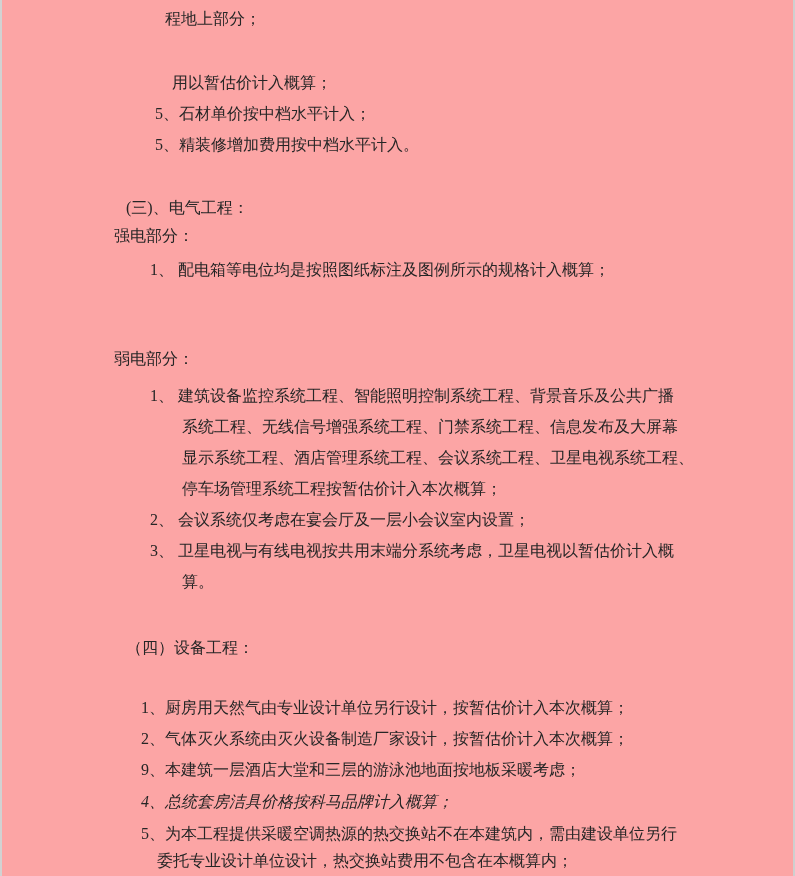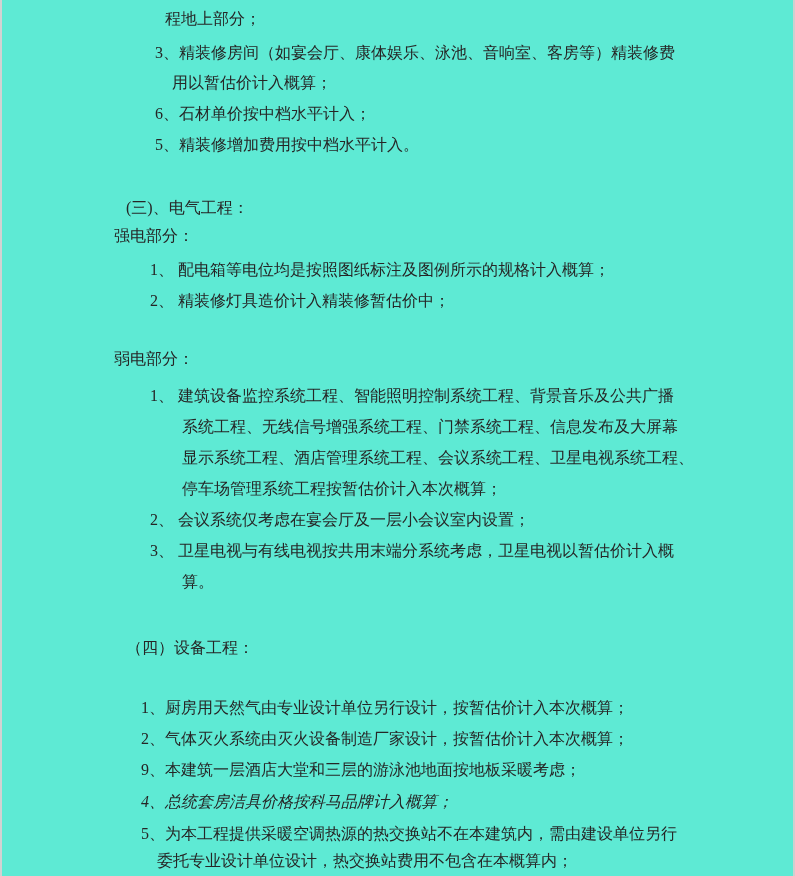--- a/index.html
+++ b/index.html
@@ -4,21 +4,21 @@
 <style>
   html, body {
     margin: 0;
     padding: 0;
     background: #ffffff;
   }
   .page {
     position: relative;
     width: 795px;
     height: 876px;
-    background: #5eead4;
+    background: #fca5a5;
     box-sizing: border-box;
     border-left: 2px solid #d2d2d2;
     border-right: 2px solid #cfcfcf;
     font-family: "Liberation Serif", "DejaVu Serif", serif;
     color: #262626;
     overflow: hidden;
   }
   .ln {
     position: absolute;
     font-size: 16px;
@@ -26,29 +26,27 @@
     height: 21px;
     white-space: pre;
     letter-spacing: 0px;
   }
 </style>
 </head>
 <body>
 
 <div class="page">
   <div class="ln" style="top:8px;   left:163px;">程地上部分；</div>
-  <div class="ln" style="top:42px;  left:153px;">3、精装修房间（如宴会厅、康体娱乐、泳池、音响室、客房等）精装修费</div>
   <div class="ln" style="top:72px;  left:170px;">用以暂估价计入概算；</div>
-  <div class="ln" style="top:103px; left:153px;">6、石材单价按中档水平计入；</div>
+  <div class="ln" style="top:103px; left:153px;">5、石材单价按中档水平计入；</div>
   <div class="ln" style="top:134px; left:153px;">5、精装修增加费用按中档水平计入。</div>
 
   <div class="ln" style="top:197px; left:124px;">(三)、电气工程：</div>
   <div class="ln" style="top:225px; left:112px;">强电部分：</div>
   <div class="ln" style="top:259px; left:148px;">1、 配电箱等电位均是按照图纸标注及图例所示的规格计入概算；</div>
-  <div class="ln" style="top:290px; left:148px;">2、 精装修灯具造价计入精装修暂估价中；</div>
 
   <div class="ln" style="top:348px; left:112px;">弱电部分：</div>
   <div class="ln" style="top:385px; left:148px;">1、 建筑设备监控系统工程、智能照明控制系统工程、背景音乐及公共广播</div>
   <div class="ln" style="top:416px; left:180px;">系统工程、无线信号增强系统工程、门禁系统工程、信息发布及大屏幕</div>
   <div class="ln" style="top:447px; left:180px;">显示系统工程、酒店管理系统工程、会议系统工程、卫星电视系统工程、</div>
   <div class="ln" style="top:478px; left:180px;">停车场管理系统工程按暂估价计入本次概算；</div>
   <div class="ln" style="top:509px; left:148px;">2、 会议系统仅考虑在宴会厅及一层小会议室内设置；</div>
   <div class="ln" style="top:540px; left:148px;">3、 卫星电视与有线电视按共用末端分系统考虑，卫星电视以暂估价计入概</div>
   <div class="ln" style="top:571px; left:180px;">算。</div>
 

